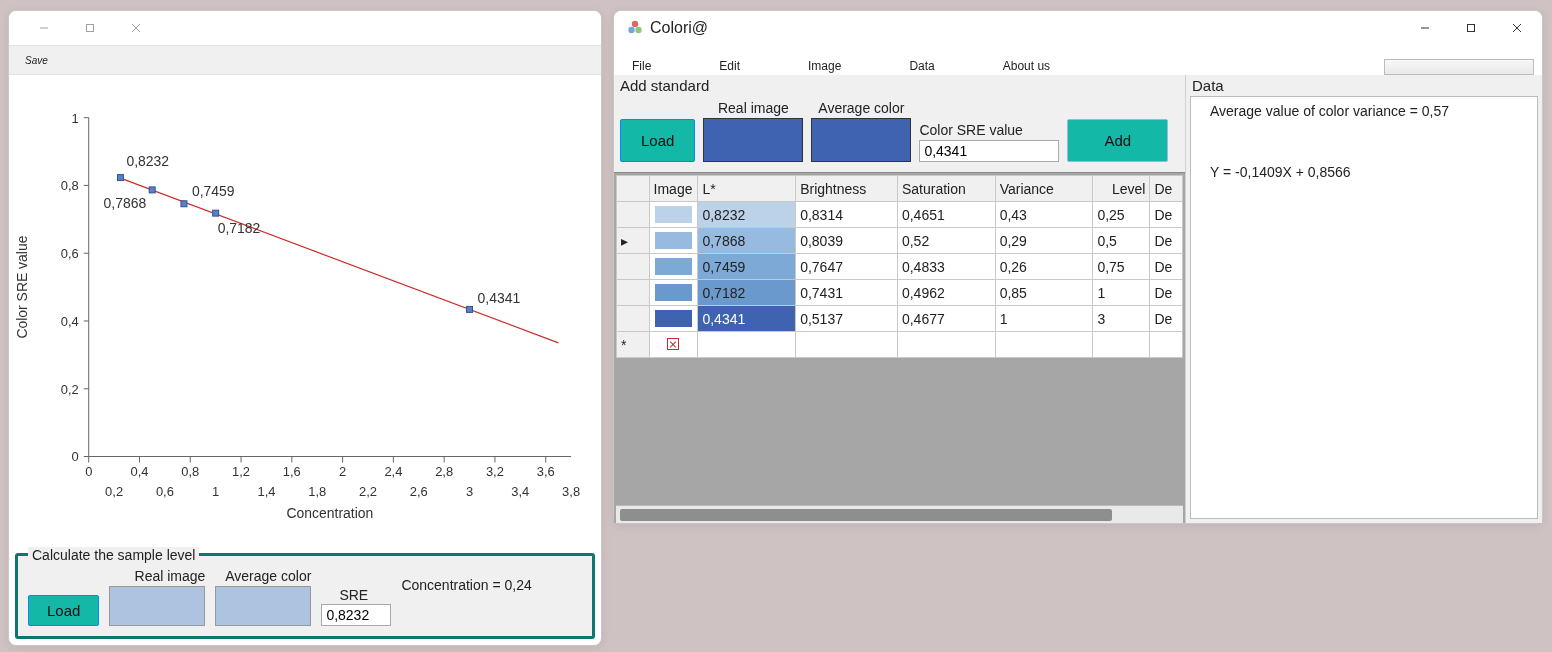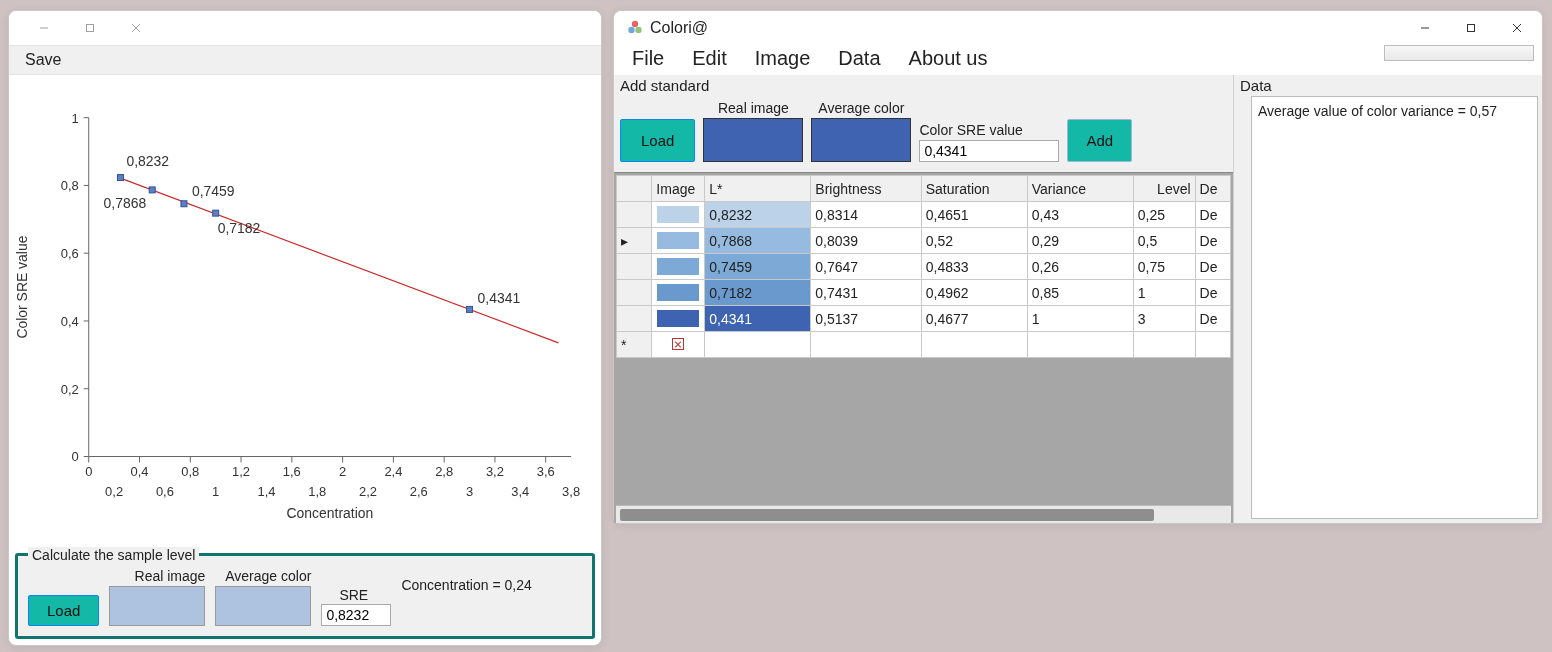--- a/index.html
+++ b/index.html
@@ -62,21 +62,22 @@
     display: flex;
     align-items: center;
     height: 30px;
     background: #f0f0f0;
     border-top: 1px solid #e3e3e3;
     border-bottom: 1px solid #e3e3e3;
     padding: 0 6px;
   }
   .menustrip .menu-item {
     padding: 4px 10px;
-    font-size: 16px;
+    font-size: 10px;
+    font-style: italic;
   }
   .chart-area {
     position: relative;
     flex: 1;
     background: #fff;
   }
   .chart-svg { width:100%; height:100%; display:block; }
   .axis-label { font-size:14px; fill:#333; }
   .tick-label { font-size:13px; fill:#333; }
   .dat-label { font-size:14px; fill:#333; }
@@ -133,38 +134,39 @@
     top: 10px;
     width: 930px;
     height: 514px;
   }
   .app-icon {
     width:18px; height:18px; margin-right:6px;
     display:inline-flex; align-items:center; justify-content:center;
   }
   .colori-menus {
     display:flex;
-    align-items:flex-start;
+    align-items:flex-end;
     height:30px;
     padding:0 4px;
-    font-size:20px;
+    font-size:12px;
+    gap:40px;
   }
   .colori-menus .menu-item { padding: 2px 14px; }
   .colori-menus .spacer { flex:1; }
   .progress-bar {
     width: 150px; height:16px;
     border:1px solid #bcbcbc;
     background: repeating-linear-gradient(180deg,#f7f7f7,#e9e9e9);
     margin-right:4px;
   }
   .colori-body {
     flex:1; display:flex; min-height:0;
   }
   .left-pane {
-    width: 620px; display:flex; flex-direction:column;
+    width: 572px; display:flex; flex-direction:column;
     border-right:1px solid #d0d0d0;
     background:#f0f0f0;
     min-height:0;
   }
   .addstd-header {
     padding: 2px 6px 0 6px; font-size:15px;
   }
   .addstd-row {
     display:flex; align-items:flex-end; gap:8px;
     padding:6px 6px 10px 6px;
@@ -208,21 +210,21 @@
   }
   .hscroll .thumb { height:12px; background:#8e8e8e; border-radius:2px; width:88%; }
 
   .right-pane {
     flex:1; display:flex; flex-direction:column; background:#f0f0f0;
     padding:2px 4px 4px 4px;
   }
   .right-pane .hdr { font-size:15px; padding:0 2px 2px 2px; }
   .info-box {
     flex:1; background:#fff; border:1px solid #bcbcbc;
-    padding:4px 6px; font-size:14px; line-height:1.45;margin-left:13px;
+    padding:4px 19px; font-size:14px; line-height:1.45;
   }
 
   .new-row-icon {
     display:inline-block; width:12px; height:12px;
     border:1px solid #c03030;
     position:relative;
   }
   .new-row-icon::before, .new-row-icon::after {
     content:""; position:absolute; left:1px; right:1px; top:50%; height:1px; background:#c03030;
   }
@@ -386,21 +388,21 @@
           <div class="addstd-swatch" id="addstd-real-swatch" style="background: rgb(63, 99, 176);"></div>
         </div>
         <div class="addstd-block">
           <div class="swatch-label">Average color</div>
           <div class="addstd-swatch" id="addstd-avg-swatch" style="background: rgb(63, 99, 176);"></div>
         </div>
         <div class="sre-value-block">
           <span>Color SRE value</span>
           <input value="0,4341" style="">
         </div>
-        <span class="btn" style="padding:12px 18px; border-color:#9db6d6;">Add</span>
+        <span class="btn" style="padding:12px 36px; border-color:#9db6d6;">Add</span>
       </div>
 
       <div class="grid-wrap">
         <table class="data-grid">
           <colgroup>
             <col style="width:32px">
               <col style="width:48px">
               <col style="width:96px">
             <col style="width:100px">
               <col style="width:96px">
@@ -499,16 +501,17 @@
           </div>
       </div>
     </div>
 
     <div class="right-pane">
       <div class="hdr">Data</div>
       <div class="info-box">
         <div>Average value of color variance = 0,57</div>
         <div>&nbsp;</div>
         <div>&nbsp;</div>
+        <div>Y = -0,1409X + 0,8566</div>
       </div>
     </div>
   </div>
 </div>
 
 </body></html>

